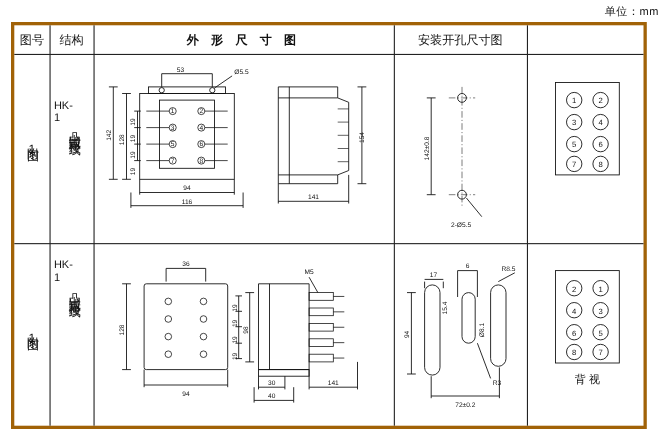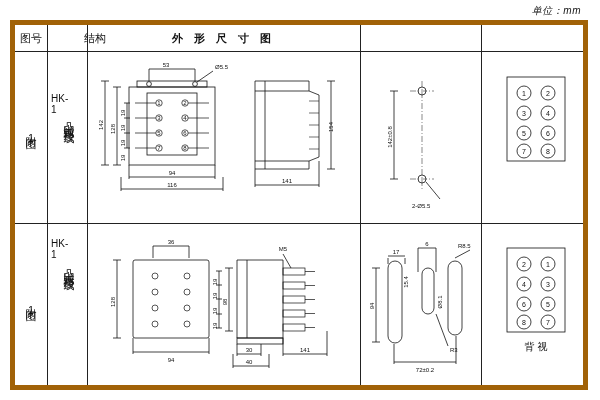--- a/index.html
+++ b/index.html
@@ -6,30 +6,29 @@
   body{
     width:600px;height:400px;
     background:#ffffff;
     font-family:"Liberation Sans","DejaVu Sans",sans-serif;
     color:#111;
     position:relative;
     overflow:hidden;
   }
   .unit{
     position:absolute;
-    right:19px; top:4px;
+    right:1px; top:4px;
     font-size:10px;
     letter-spacing:0.5px;
-    font-style:italic;
   }
   .table{
     position:absolute;
     left:10px; top:20px;
     width:578px; height:370px;
-    border:5px solid #a16207;
+    border:3px solid #a16207;
     box-sizing:border-box;
   }
   
   .vline{position:absolute;top:0;bottom:0;width:1px;background:#222;}
   .hline{position:absolute;left:0;right:0;height:1px;background:#222;}
 
   .cell{position:absolute;box-sizing:border-box;}
   .hdr{
     display:flex;align-items:center;justify-content:center;
     font-size:11px;font-weight:normal;
@@ -68,22 +67,23 @@
   <div class="vline" style="left:32px;"></div>
   <div class="vline" style="left:72px;"></div>
   <div class="vline" style="left:345px;"></div>
   <div class="vline" style="left:466px;"></div>
 
   <div class="hline" style="top:26px;"></div>
 
   <div class="hline" style="top:198px;"></div>
 
   <div class="cell hdr" style="left:0;top:0;width:32px;height:26px;">图号</div>
-  <div class="cell hdr" style="left:32px;top:0;width:40px;height:26px;margin-left:28px;">结构</div>
+  <div class="cell hdr" style="left:32px;top:0;width:40px;height:26px;">结构</div>
   <div class="cell hdr sp" style="left:72px;top:0;width:273px;height:26px;">外 形 尺 寸 图</div>
+  <div class="cell hdr" style="left:345px;top:0;width:121px;height:26px;">安装开孔尺寸图</div>
 
   <div class="cell rowlabel" style="left:0;top:26px;width:32px;height:172px;">
     <span class="vtext">附图1</span>
   </div>
 
   <div class="cell struct" style="left:32px;top:26px;width:40px;height:172px;">
     <span style="display:flex;align-items:center;">
       <span class="code" style="writing-mode:horizontal-tb;position:absolute;top:42px;left:4px;font-size:10px;">HK-1</span>
       <span class="vtext" style="position:absolute;top:62px;left:16px;">凸出式前接线</span>
     </span>

